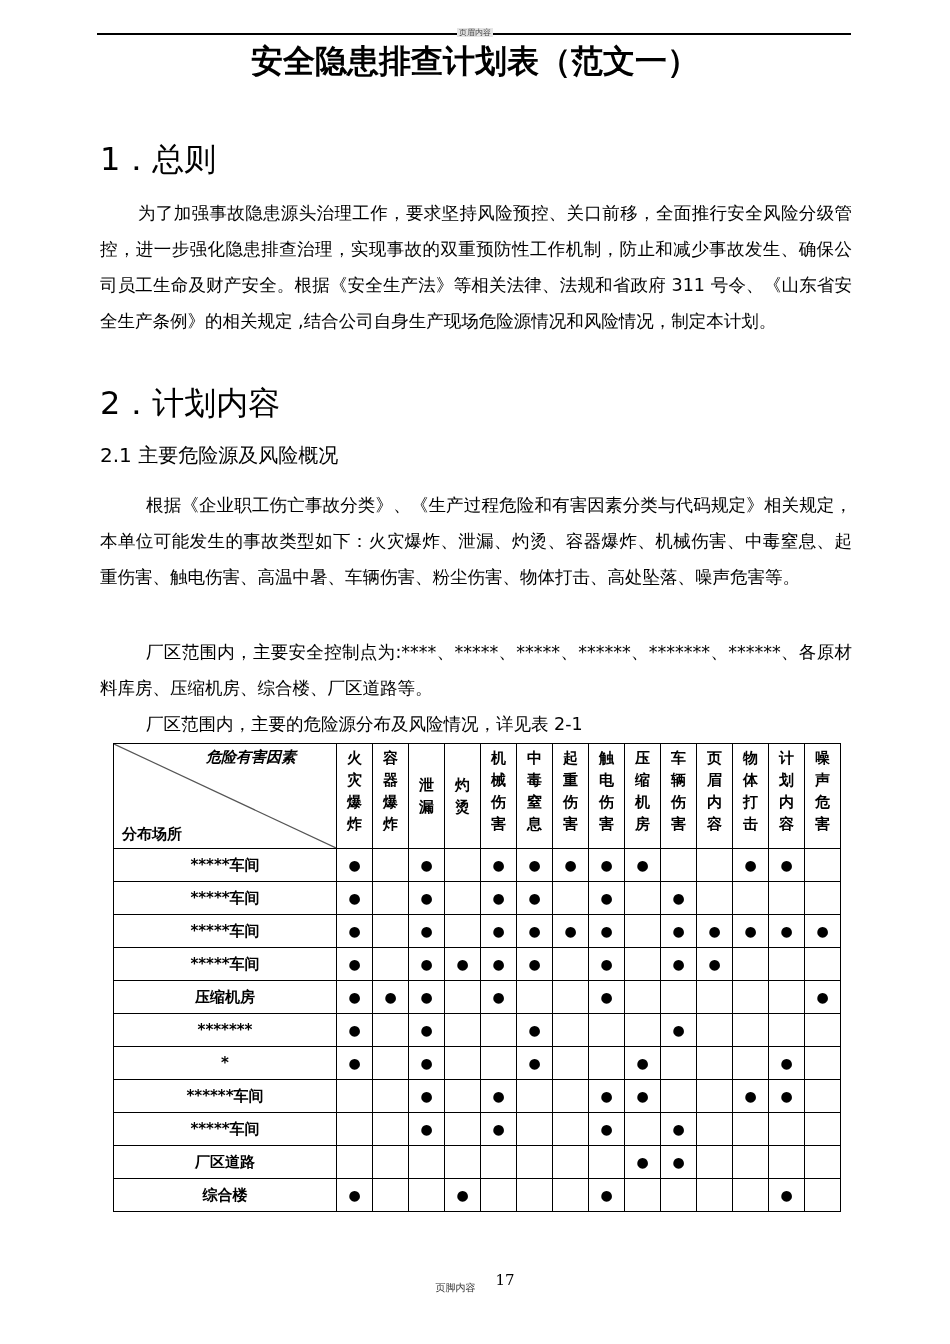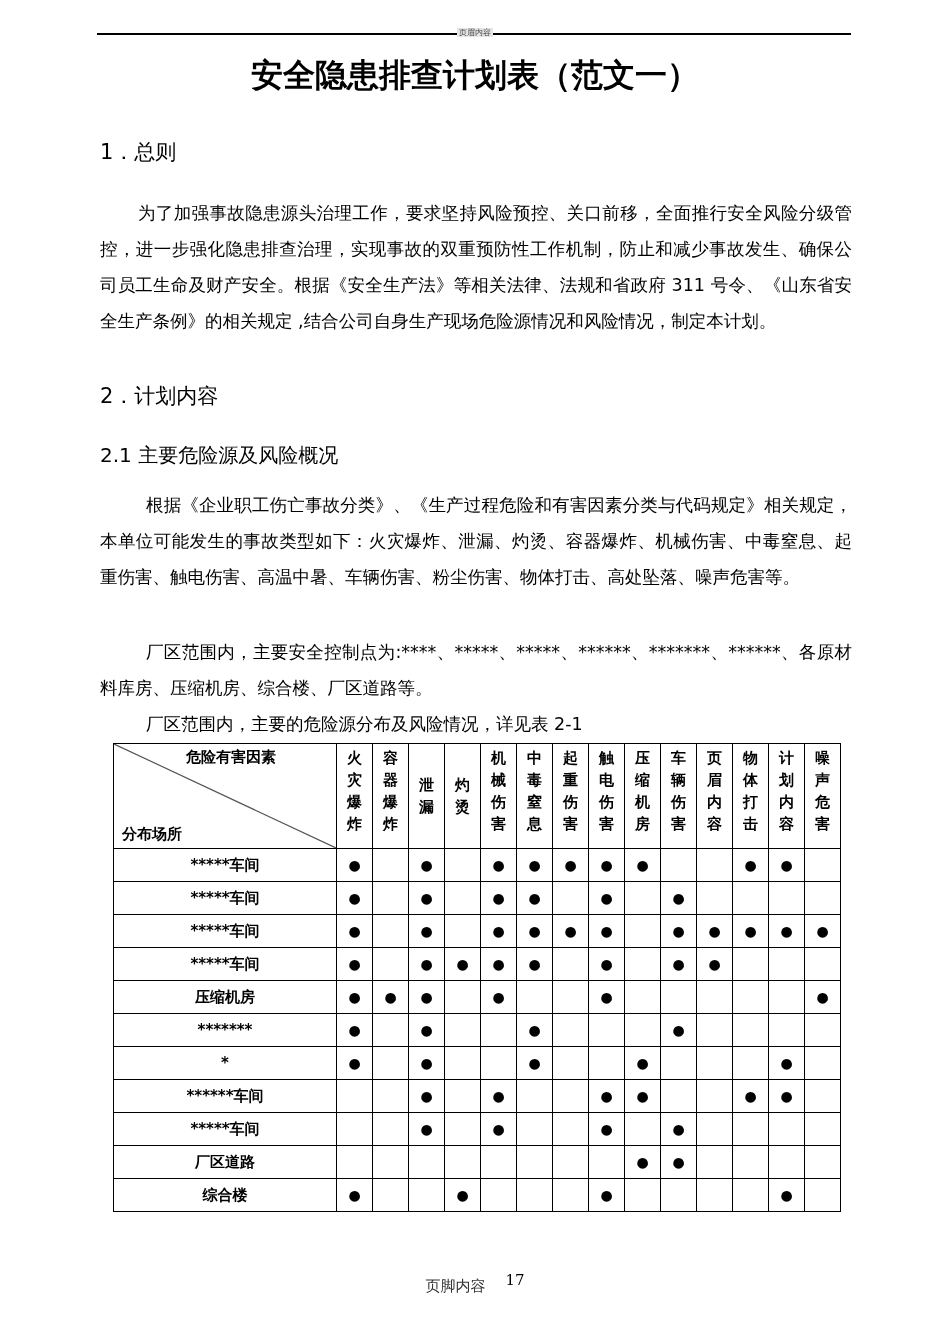--- a/index.html
+++ b/index.html
@@ -10,25 +10,25 @@
     .header-rule {
       position: absolute; left: 97px; top: 33px; width: 754px; height: 0;
       border-top: 2px solid #000;
     }
     .header-text {
       position: absolute; left: 0; width: 950px; top: 27px; text-align: center;
       font-family: "DejaVu Serif", serif; font-size: 8px; color: #444;
     }
     .header-text span { background: #e5e5e5; padding: 0 2px; margin-top: 17px; }
     .title {
-      position: absolute; left: 0; width: 950px; top: 54px; text-align: center;
+      position: absolute; left: 0; width: 950px; top: 40px; text-align: center;
       font-size: 32px; font-weight: bold; letter-spacing: 0px;
     }
     .h1 {
-      position: absolute; left: 100px; font-size: 21px; font-weight: normal;
+      position: absolute; left: 100px; font-size: 32px; font-weight: normal;
     }
     .h2 {
       position: absolute; left: 100px; font-size: 20px;
     }
     .para {
       position: absolute; left: 100px; width: 752px; font-size: 17.5px;
       line-height: 36px; text-align: justify; text-align-last: left;
     }
     .indent { text-indent: 38px; }
     .indent2 { text-indent: 46px; }
@@ -38,38 +38,38 @@
       font-weight: bold;
     }
     table.hazard td, table.hazard th {
       border: 1px solid #000; padding: 0; text-align: center; vertical-align: middle;
     }
     .corner {
       width: 222px; height: 104px; position: relative; padding: 0;
     }
     .corner svg { position: absolute; left: 0; top: 0; }
     .corner .top-label {
-      position: absolute; right: 60px; top: 4px; font-size: 15px; font-weight: bold;
+      position: absolute; right: 40px; top: 4px; font-size: 15px; font-weight: bold; font-style: italic;
     }
     .corner .bottom-label {
       position: absolute; left: 8px; bottom: 4px; font-size: 15px; font-weight: bold;
     }
     .col-head {
       width: 35px; font-size: 15px; line-height: 22px; vertical-align: top !important;
       padding-top: 3px !important;
     }
     .col-head div { width: 18px; margin: 0 auto; word-break: break-all; }
     .col-head.mid { vertical-align: middle !important; padding-top: 0 !important; }
     .row-label { font-size: 15px; height: 32px; }
     .dot-cell { font-size: 14px; }
     .footer-text {
       position: absolute; left: 0; width: 950px; top: 1276px; text-align: center;
       font-family: "DejaVu Serif", serif;
     }
-    .footer-text .small { font-size: 15px; color: #333; }
+    .footer-text .small { font-size: 10px; color: #333; }
     .footer-text .num { font-size: 15px; position: relative; top: -6px; margin-left: 20px; }
   </style>
 </head>
 <body>
 
 <div class="header-rule"></div>
 <div class="header-text"><span>页眉内容</span></div>
 
 <div class="title">安全隐患排查计划表（范文一）</div>
 

